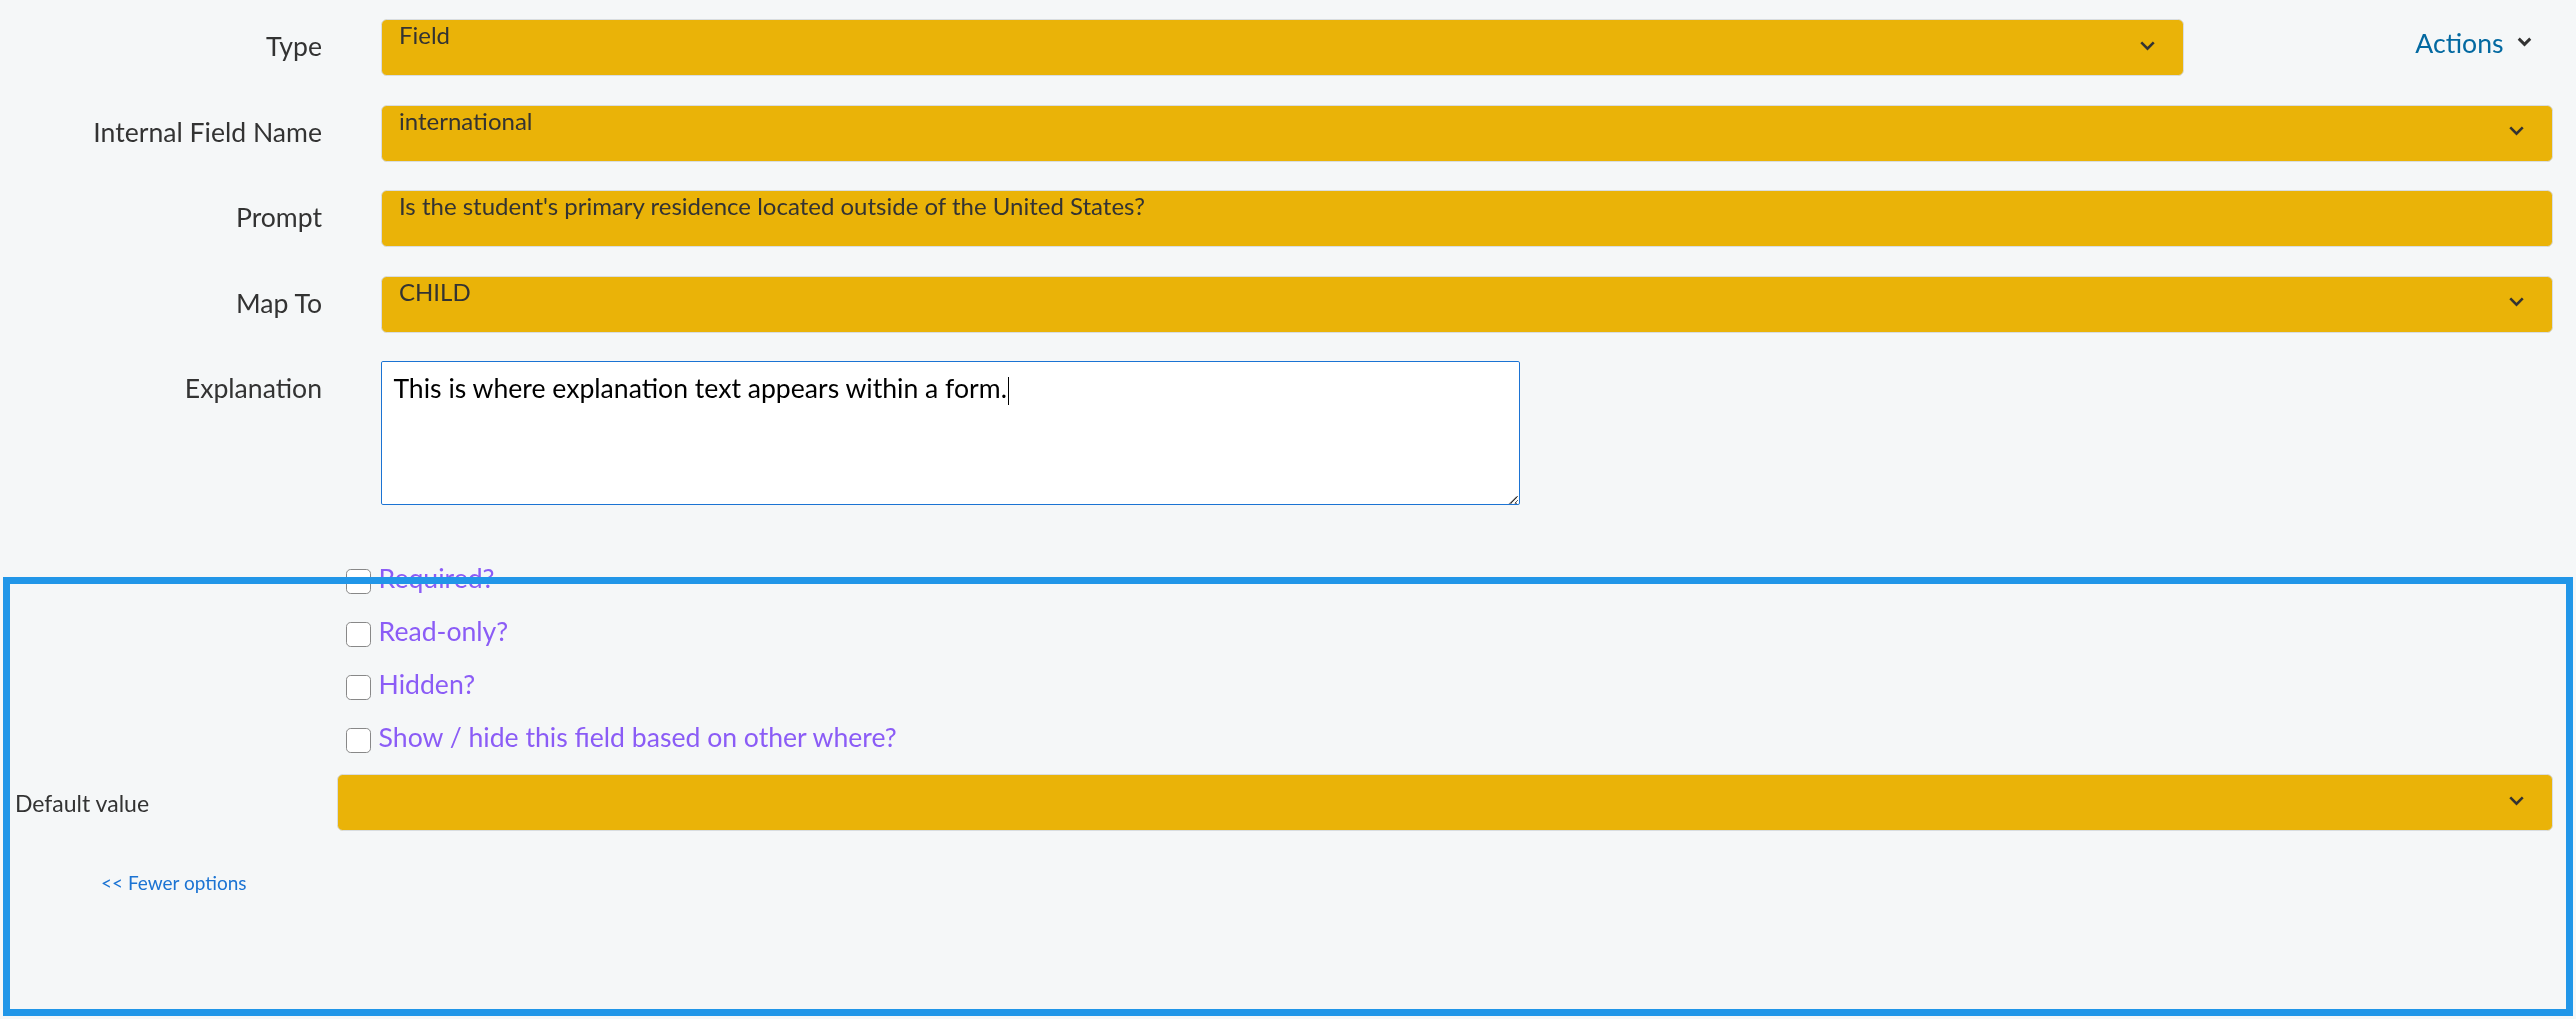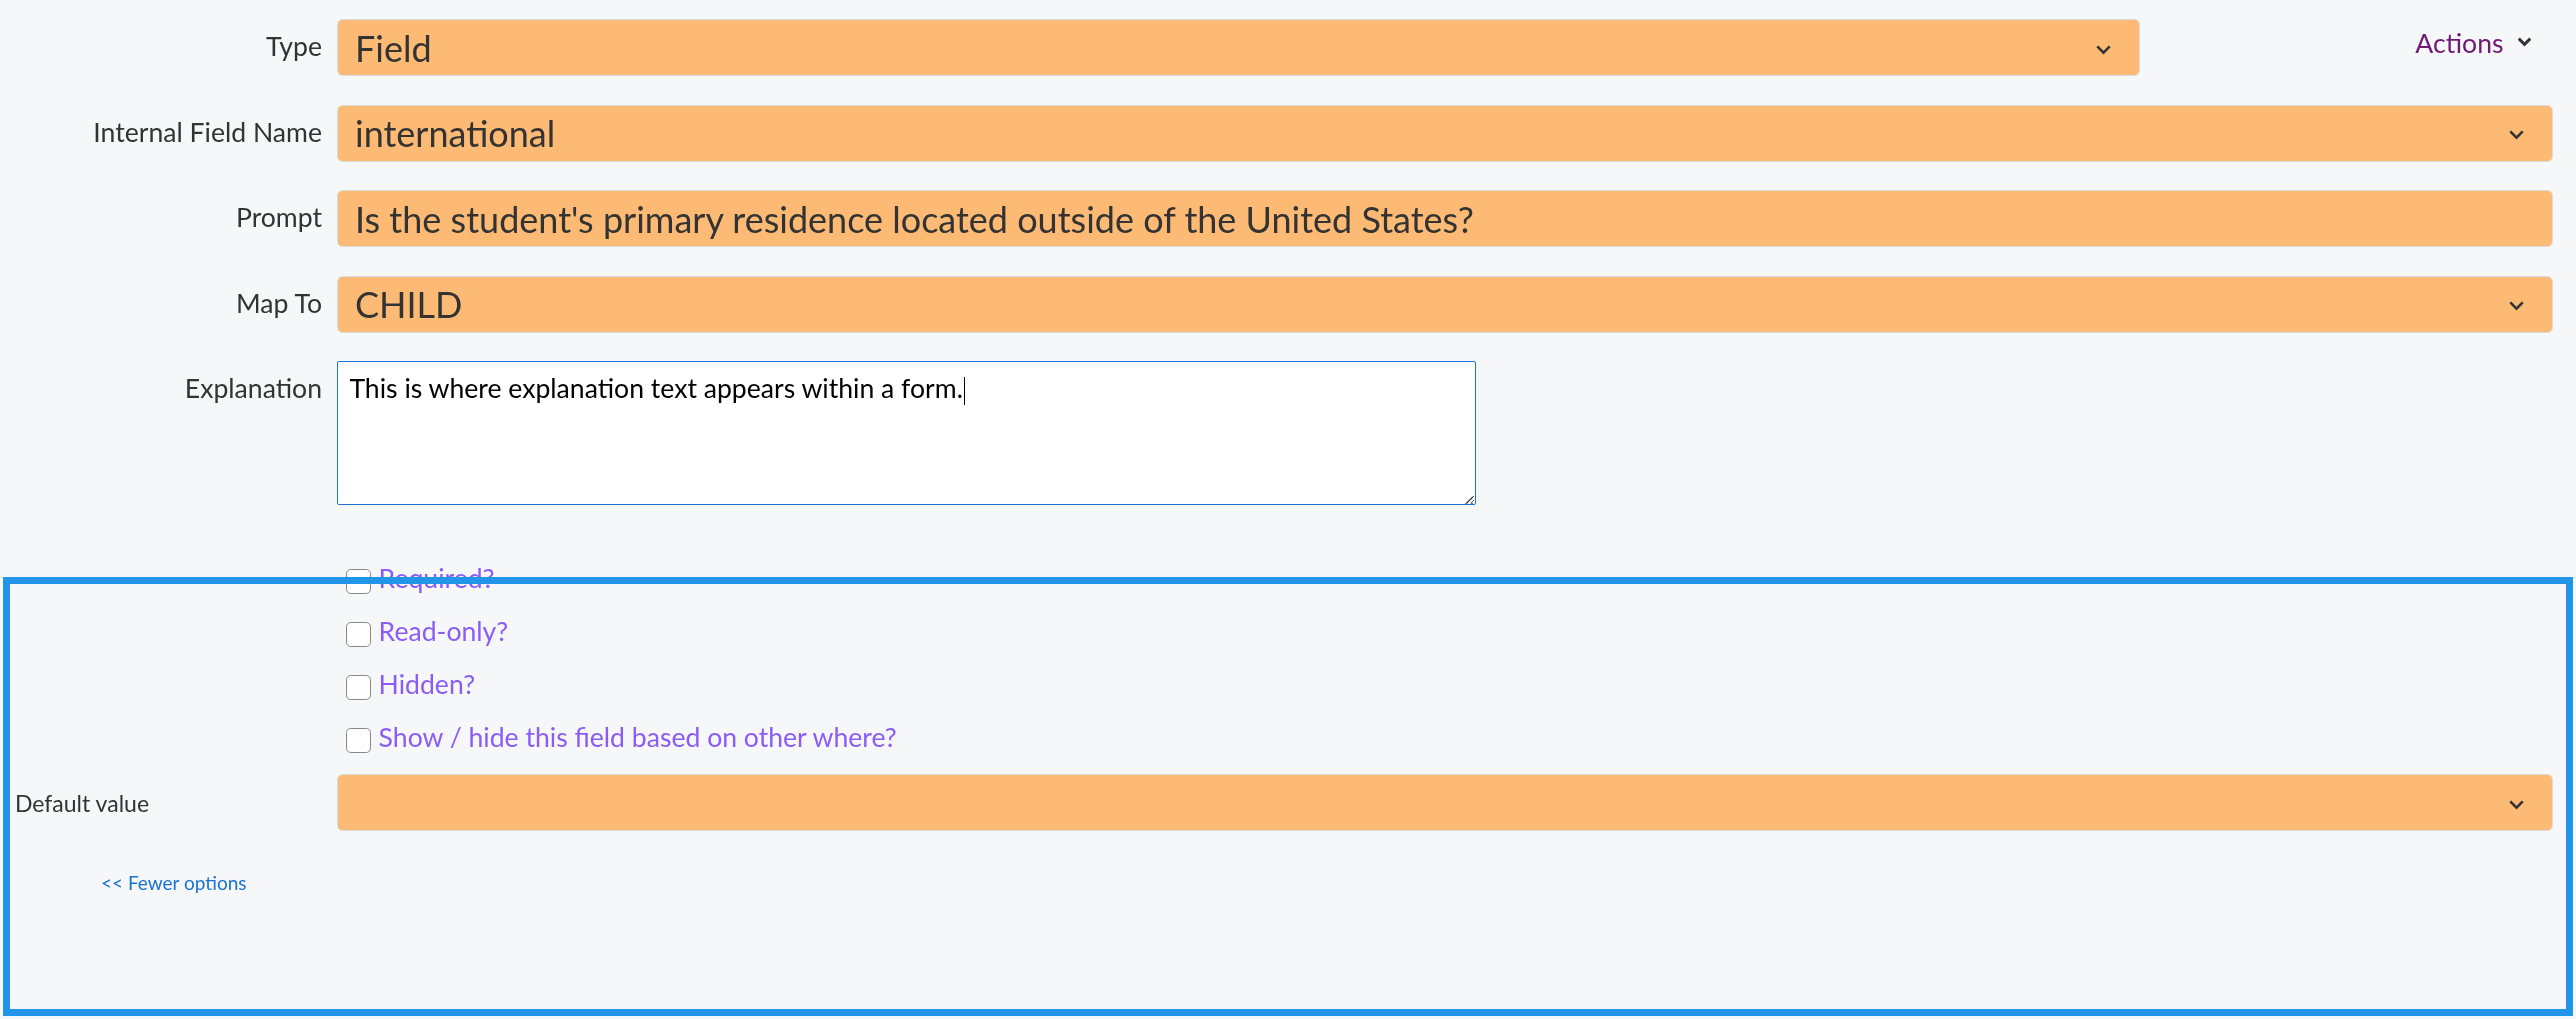--- a/index.html
+++ b/index.html
@@ -16,44 +16,45 @@
     height: 1019px;
     position: relative;
   }
   .container {
     padding: 19px 0 0 0;
   }
   .form-row {
     display: flex;
     align-items: flex-start;
     margin-bottom: 28.5px;
+    gap: 44px;
   }
   .label-col {
     width: 337px;
     min-width: 337px;
     text-align: right;
     padding-right: 15px;
     padding-top: 11.4px;
     color: #333;
     font-size: 26.6px;
   }
   .input-col {
     flex: 1;
     padding-right: 23px;
   }
   .select-wrap, .input-wrap {
     position: relative;
-    background: #fdba74;
+    background: #eab308;
     border: 0.9px solid #d9dde0;
     border-radius: 5.7px;
     height: 57px;
     display: flex;
-    align-items: center;
+    align-items: flex-start;
     padding: 0 17px;
-    font-size: 36px;
+    font-size: 24px;
     color: #333;
   }
   .select-wrap.narrow-type {
     width: 1803px;
   }
   .chevron {
     position: absolute;
     right: 23px;
     top: 50%;
     transform: translateY(-50%);
@@ -96,21 +97,21 @@
     margin-left: 0.9px;
   }
   .actions-box {
     position: absolute;
     right: 40px;
     top: 26.6px;
     display: flex;
     align-items: center;
     gap: 9.5px;
     font-size: 26.6px;
-    color: #701a75;
+    color: #0369a1;
     cursor: pointer;
   }
   .highlight-box {
     position: absolute;
     left: 2.8px;
     top: 577px;
     width: 2570px;
     height: 439px;
     border: 7.6px solid #2196e8;
     background: transparent;

